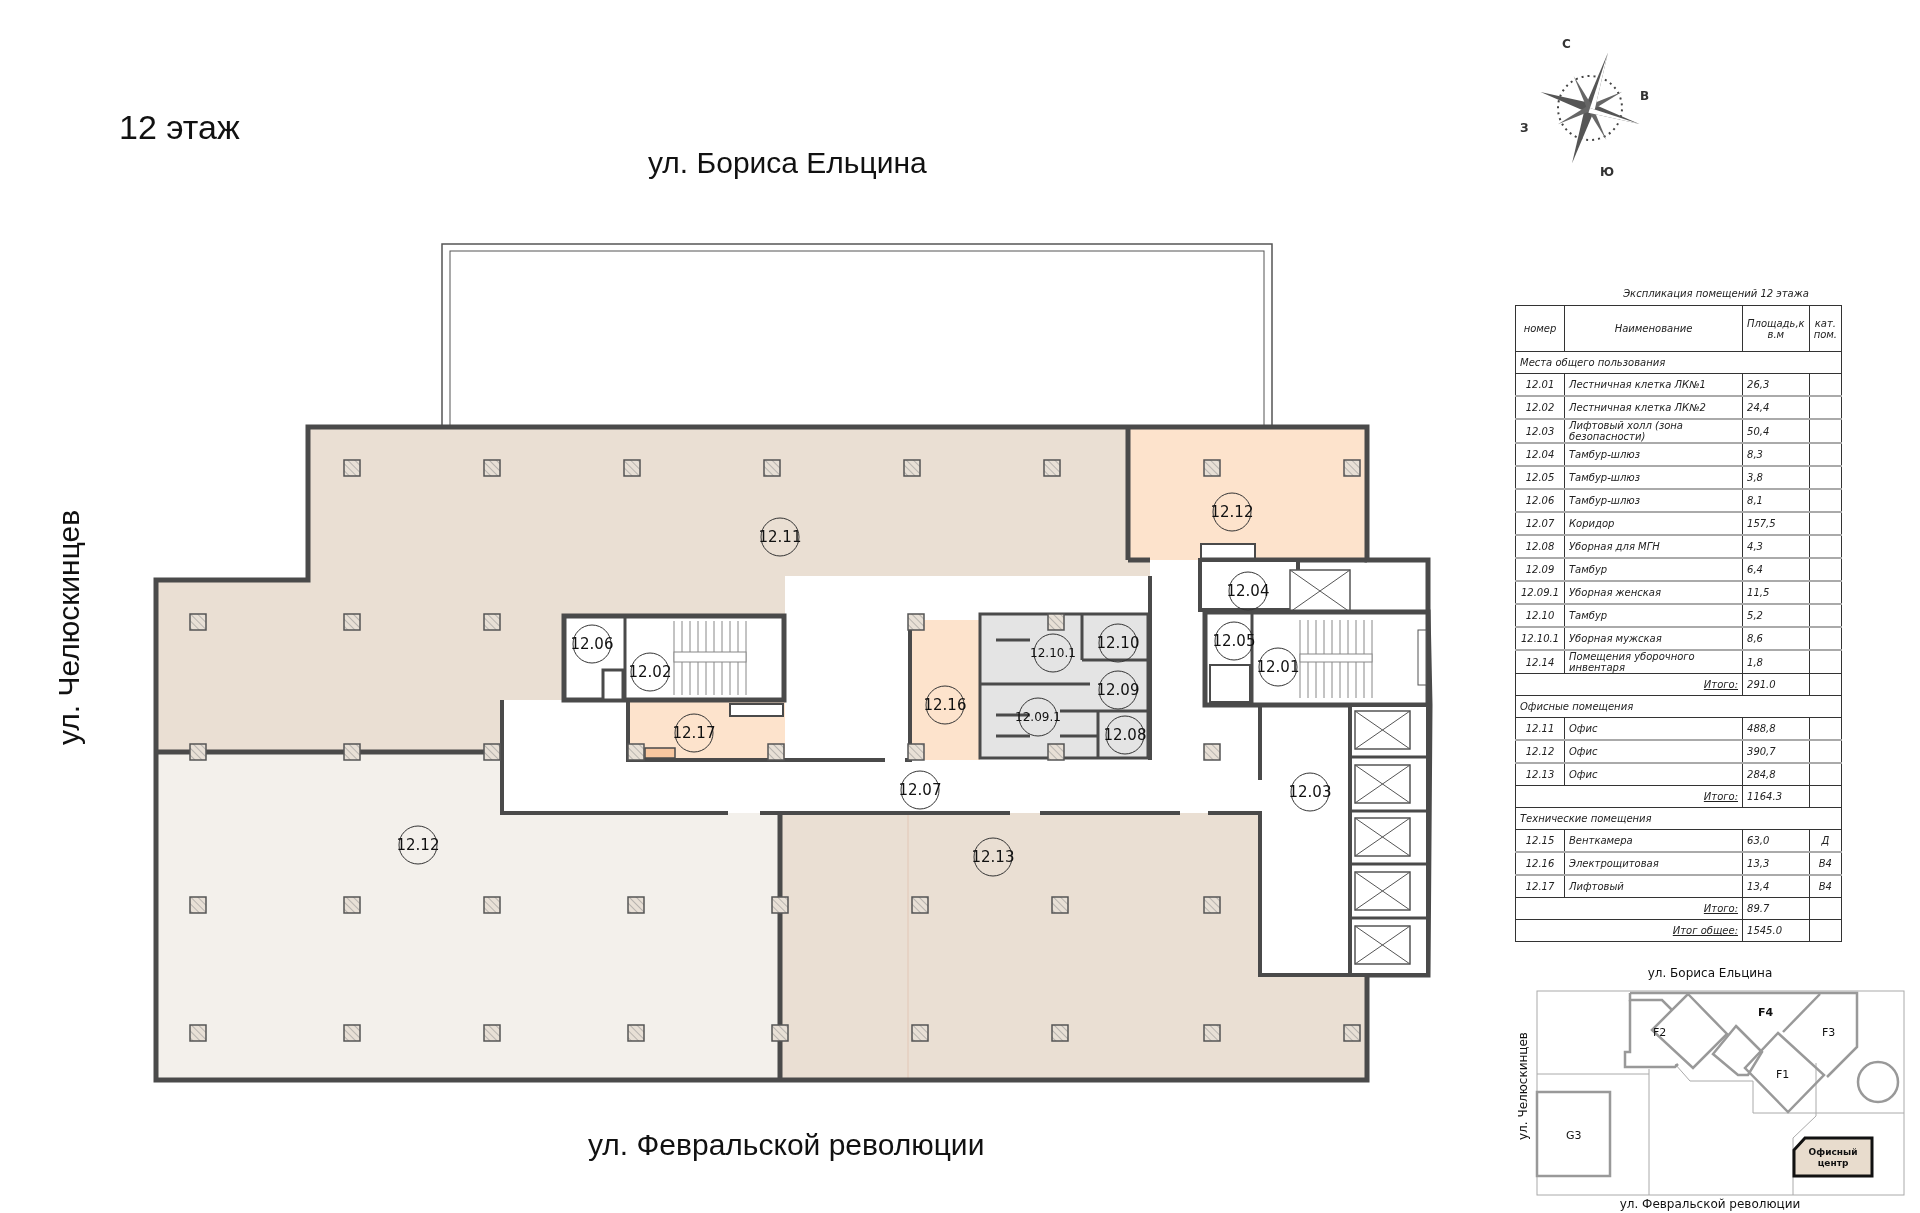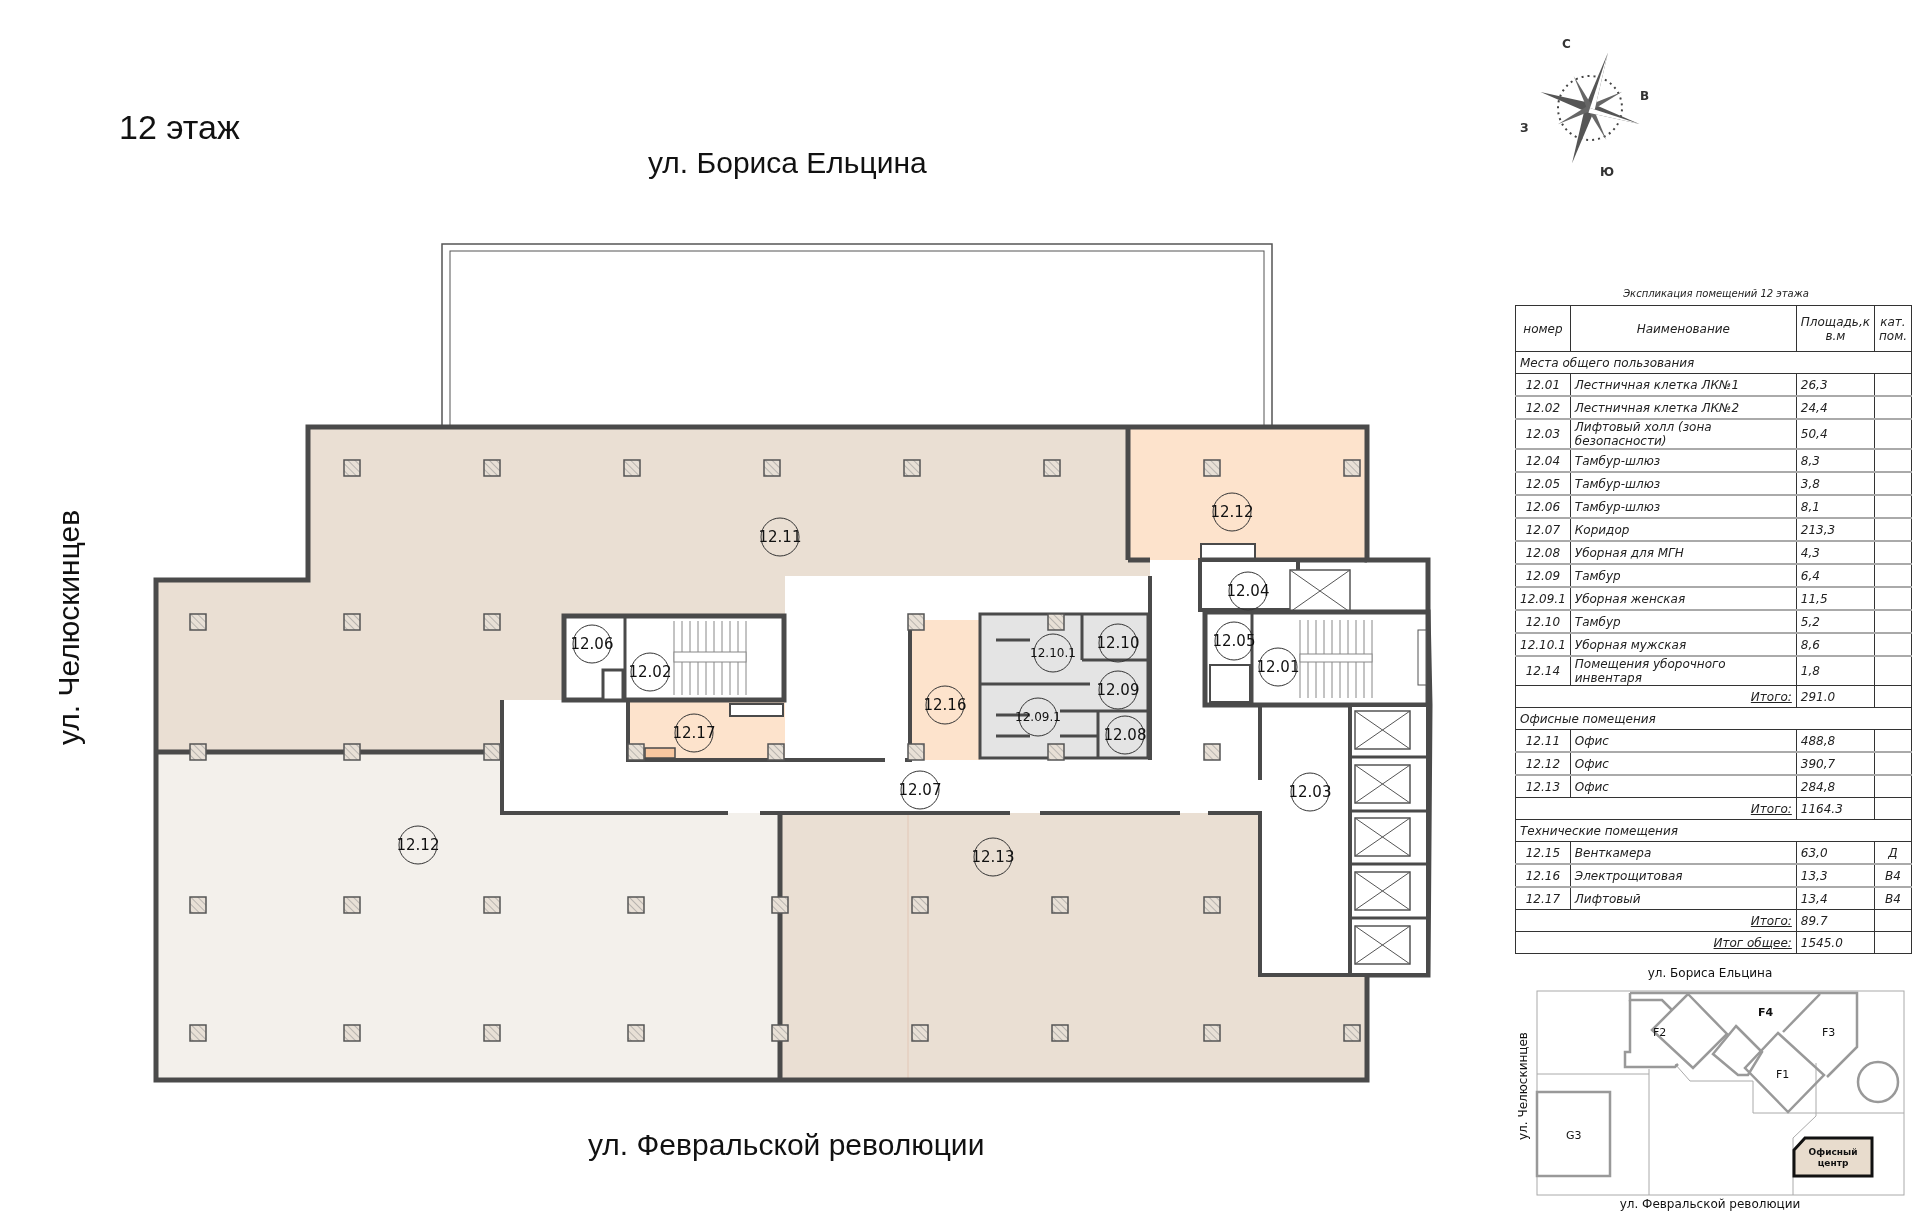--- a/index.html
+++ b/index.html
@@ -7,21 +7,21 @@
   .abs{position:absolute;}
   .floor-title{left:119px;top:108px;font-size:34px;}
   .street{font-size:30px;white-space:nowrap;}
   .street-top{left:648px;top:146px;}
   .street-bottom{left:588px;top:1128px;}
   .street-left{left:52px;top:745px;transform:rotate(-90deg);transform-origin:left top;}
   svg text{font-family:"DejaVu Sans",sans-serif;}
   .plan{left:0;top:0;}
   
   .tbl-title{left:1510px;top:288px;width:412px;text-align:center;font-size:10px;font-style:italic;font-family:"DejaVu Sans",sans-serif;color:#222;}
-  table.expl{position:absolute;left:1515px;top:305px;width:397px;border-collapse:collapse;font-family:"DejaVu Sans",sans-serif;font-style:italic;font-size:12px;color:#222;}
+  table.expl{position:absolute;left:1515px;top:305px;width:327px;border-collapse:collapse;font-family:"DejaVu Sans",sans-serif;font-style:italic;font-size:10px;color:#222;}
   table.expl td,table.expl th{border:1px solid #333;padding:0 4px;height:21px;font-weight:normal;}
   table.expl th{height:45px;}
   table.expl .c-num{width:40px;text-align:center;}
   table.expl .c-area{width:54px;font-style:italic;}
   table.expl .c-cat{width:22px;text-align:center;margin-left:7px;}
   table.expl .sect{text-align:left;}
   table.expl .total-lbl{text-align:right;text-decoration:underline;}
   table.expl tr.double td{border-top:2px solid #aaa;}
   .key-plan{left:1500px;top:950px;}
 </style>
@@ -355,21 +355,21 @@
       </tr>
       <tr class="double">
         <td class="c-num">12.06</td>
         <td>Тамбур-шлюз</td>
         <td class="c-area">8,1</td>
         <td class="c-cat"></td>
       </tr>
       <tr class="double">
         <td class="c-num">12.07</td>
         <td>Коридор</td>
-        <td class="c-area">213,3</td>
+        <td class="c-area">157,5</td>
         <td class="c-cat"></td>
       </tr>
       <tr class="double">
         <td class="c-num">12.08</td>
         <td>Уборная для МГН</td>
         <td class="c-area">4,3</td>
         <td class="c-cat"></td>
       </tr>
       <tr class="double">
         <td class="c-num">12.09</td>

